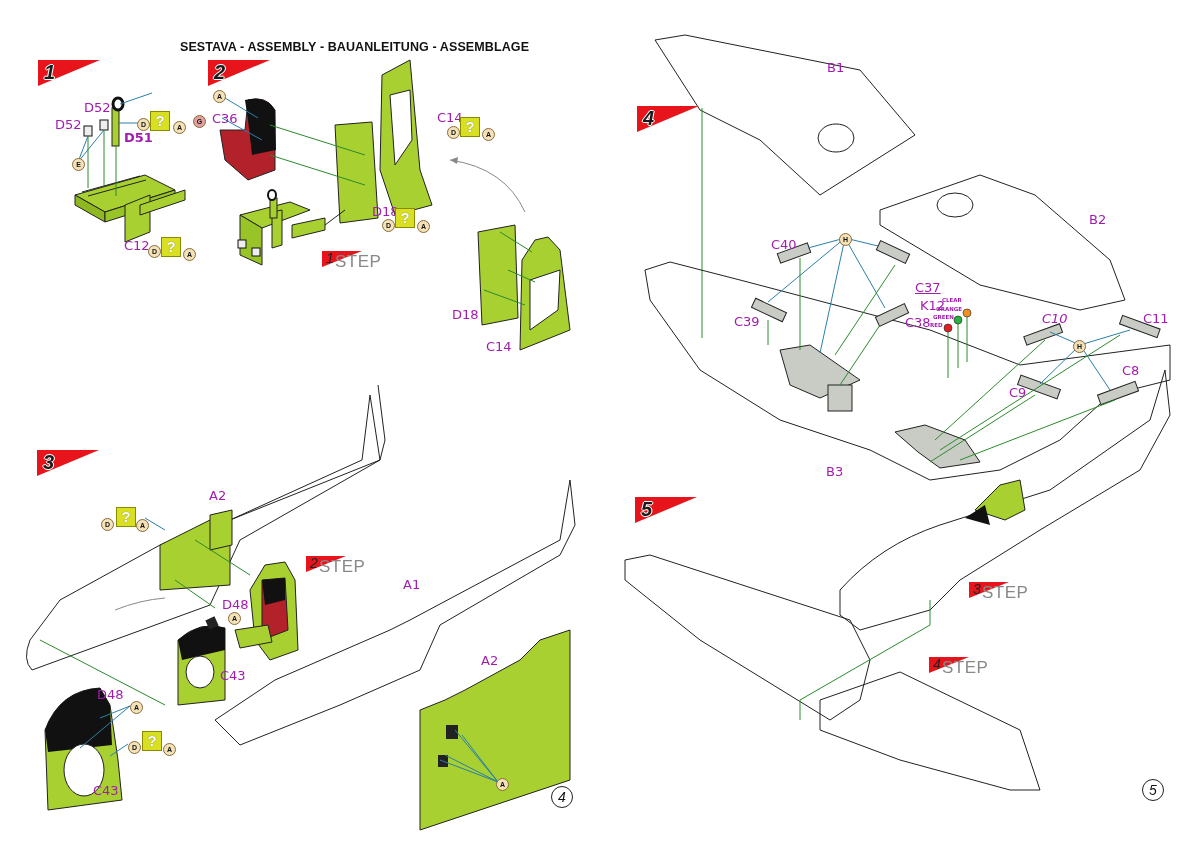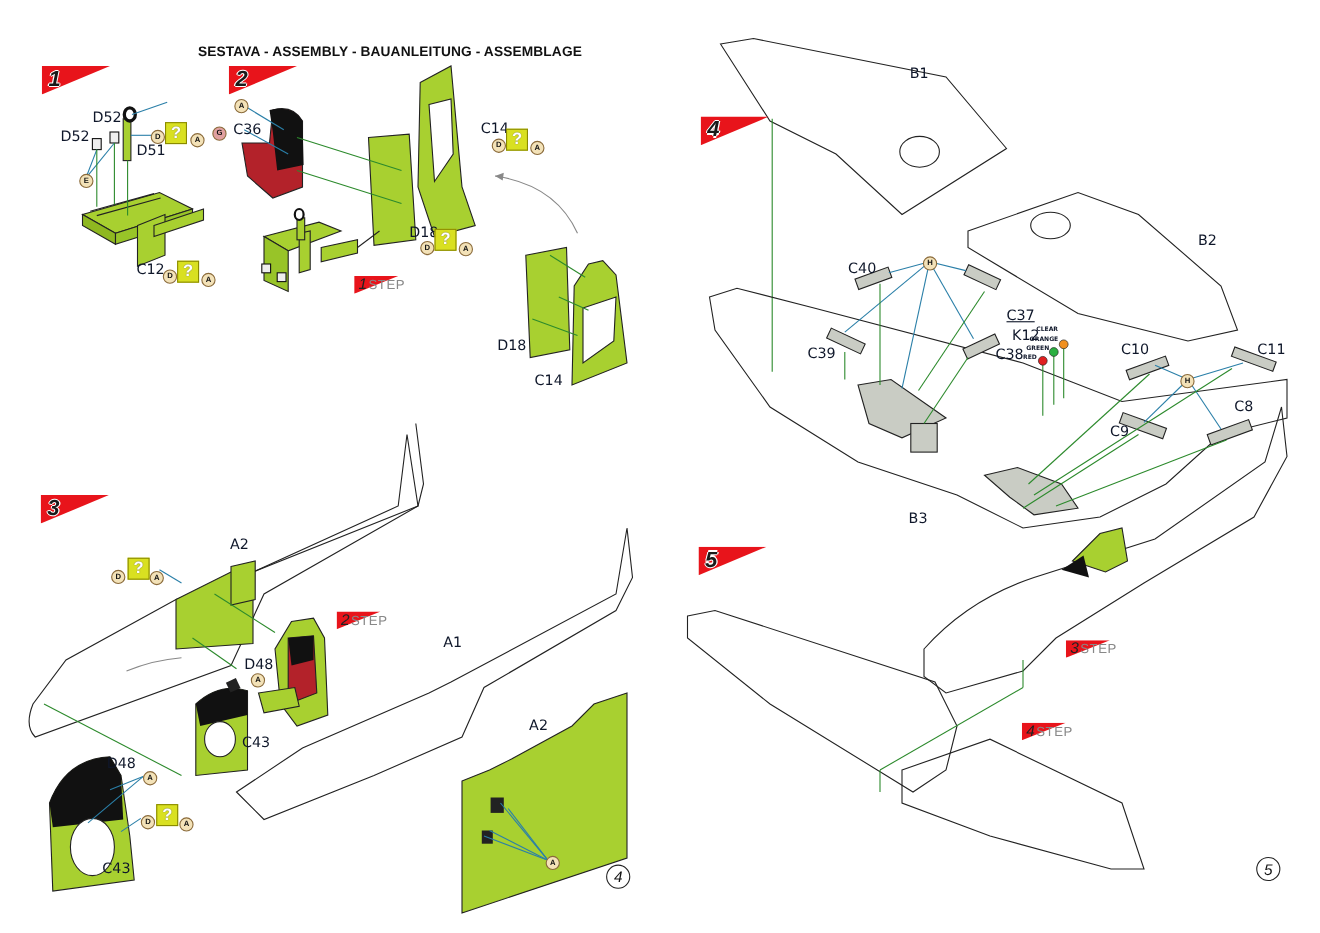--- a/index.html
+++ b/index.html
@@ -1,27 +1,27 @@
 <!DOCTYPE html>
 <html><head>
 <meta charset="utf-8">
 <style>
   html,body{margin:0;padding:0;background:#fff;}
   body{width:1200px;height:848px;position:relative;overflow:hidden;font-family:"Liberation Sans",sans-serif;color:#111;}
   #page{position:absolute;left:0;top:0;width:1200px;height:848px;}
   .title{position:absolute;left:132px;top:40px;font-weight:bold;font-size:12.5px;letter-spacing:0.1px;margin-left:48px;}
-  .lbl{position:absolute;font-family:"DejaVu Sans",sans-serif;font-size:13px;color:#0f172a;white-space:nowrap;}
+  .lbl{position:absolute;font-family:"DejaVu Sans",sans-serif;font-size:13px;color:#a21caf;white-space:nowrap;}
   .lbl.sm{font-size:5.5px;font-weight:bold;}
   .flag{position:absolute;width:62px;height:26px;}
   .flag svg{position:absolute;left:0;top:0;}
   .flag span{position:absolute;left:6px;top:1px;font-weight:bold;font-style:italic;font-size:20px;color:#1a1a1a;text-shadow:1px 0 0 #fff,-1px 0 0 #fff,0 1px 0 #fff,0 -1px 0 #fff;}
   .step{position:absolute;height:16px;width:60px;}
   .step svg{position:absolute;left:0;top:0;}
   .step .n{position:absolute;left:4px;top:-1px;font-size:14px;font-style:italic;color:#222;}
-  .step .w{position:absolute;left:13px;top:1px;font-size:12px;color:#888;letter-spacing:0.5px;}
+  .step .w{position:absolute;left:13px;top:1px;font-size:17px;color:#888;letter-spacing:0.5px;}
   .pagenum{position:absolute;width:20px;height:20px;border:1px solid #222;border-radius:50%;font-size:14px;font-style:italic;text-align:center;line-height:20px;}
   .qbox{position:absolute;width:18px;height:18px;background:#d9e021;border:1px solid #8a8a00;font-weight:bold;color:#fff;font-size:15px;text-align:center;line-height:18px;text-shadow:0 0 1px #555;}
   .paint{position:absolute;width:11px;height:11px;border:1px solid #8a6a3a;border-radius:50%;background:#f3e2b8;font-size:7px;font-weight:bold;text-align:center;line-height:11px;}
   svg.art{position:absolute;left:0;top:0;}
 </style>
 </head>
 <body>
 
 <div id="page">
 
@@ -230,21 +230,21 @@
   <div class="step" style="left:929px;top:657px;">
     <svg width="40" height="16">
         <polygon points="0,0 40,0 0,16" fill="#e8141b"></polygon>
       </svg>
     <span class="n">4</span>
       <span class="w">STEP</span>
   </div>
 
   <div class="lbl" style="left:84px;top:100px;">D52</div>
   <div class="lbl" style="left:55px;top:117px;">D52</div>
-  <div class="lbl" style="left:124px;top:130px;">D51</div>
+  <div class="lbl" style="left:124px;top:130px;font-weight:bold;">D51</div>
   <div class="lbl" style="left:124px;top:238px;">C12</div>
 
   <div class="lbl" style="left:212px;top:111px;">C36</div>
   <div class="lbl" style="left:437px;top:110px;">C14</div>
   <div class="lbl" style="left:372px;top:204px;">D18</div>
   <div class="lbl" style="left:452px;top:307px;">D18</div>
   <div class="lbl" style="left:486px;top:339px;">C14</div>
 
   <div class="lbl" style="left:209px;top:488px;">A2</div>
   <div class="lbl" style="left:222px;top:597px;">D48</div>
@@ -254,21 +254,21 @@
   <div class="lbl" style="left:403px;top:577px;">A1</div>
   <div class="lbl" style="left:481px;top:653px;">A2</div>
 
   <div class="lbl" style="left:827px;top:60px;">B1</div>
   <div class="lbl" style="left:1089px;top:212px;">B2</div>
   <div class="lbl" style="left:771px;top:237px;">C40</div>
   <div class="lbl" style="left:915px;top:280px;text-decoration:underline;">C37</div>
   <div class="lbl" style="left:734px;top:314px;">C39</div>
   <div class="lbl" style="left:905px;top:315px;">C38</div>
   <div class="lbl" style="left:920px;top:298px;">K12</div>
-  <div class="lbl" style="left:1019px;top:311px;">C10</div>
+  <div class="lbl" style="left:1042px;top:311px;font-style:italic;">C10</div>
   <div class="lbl" style="left:1143px;top:311px;">C11</div>
   <div class="lbl" style="left:1009px;top:385px;">C9</div>
   <div class="lbl" style="left:1122px;top:363px;">C8</div>
   <div class="lbl" style="left:826px;top:464px;">B3</div>
 
   <div class="lbl sm" style="left:942px;top:297px;">CLEAR</div>
   <div class="lbl sm" style="left:936px;top:306px;">ORANGE</div>
   <div class="lbl sm" style="left:933px;top:314px;">GREEN</div>
   <div class="lbl sm" style="left:930px;top:322px;">RED</div>
 

